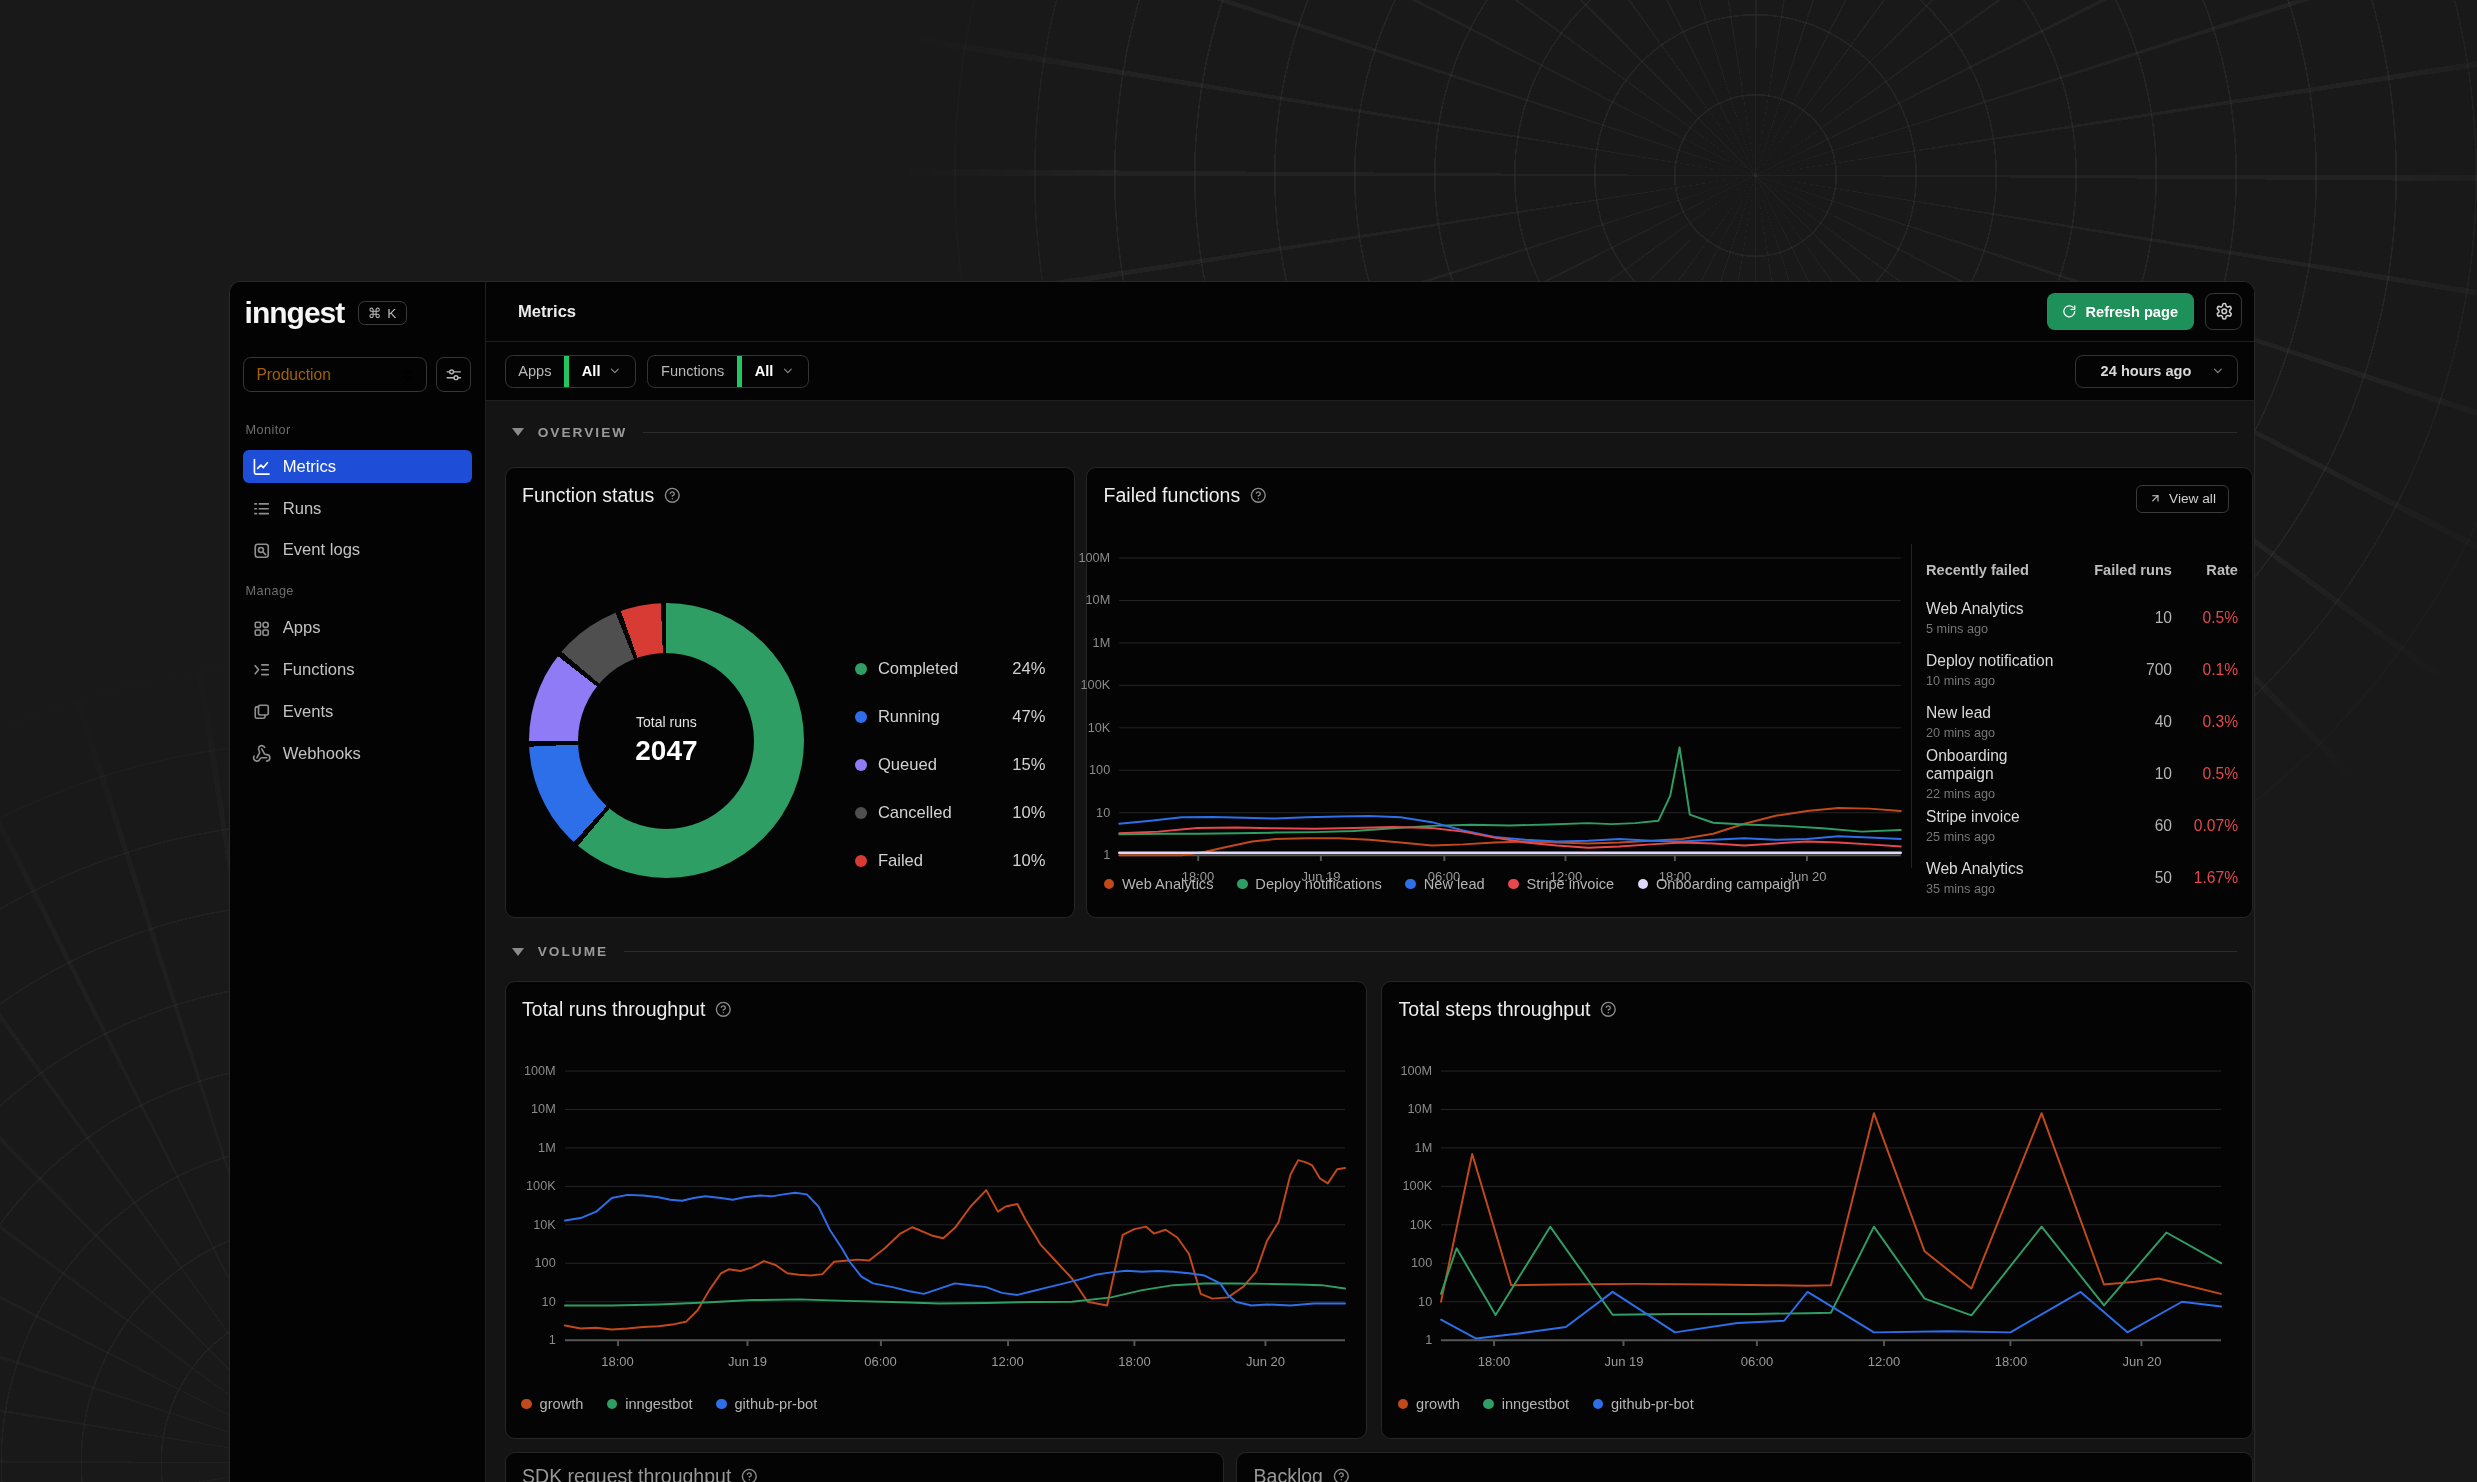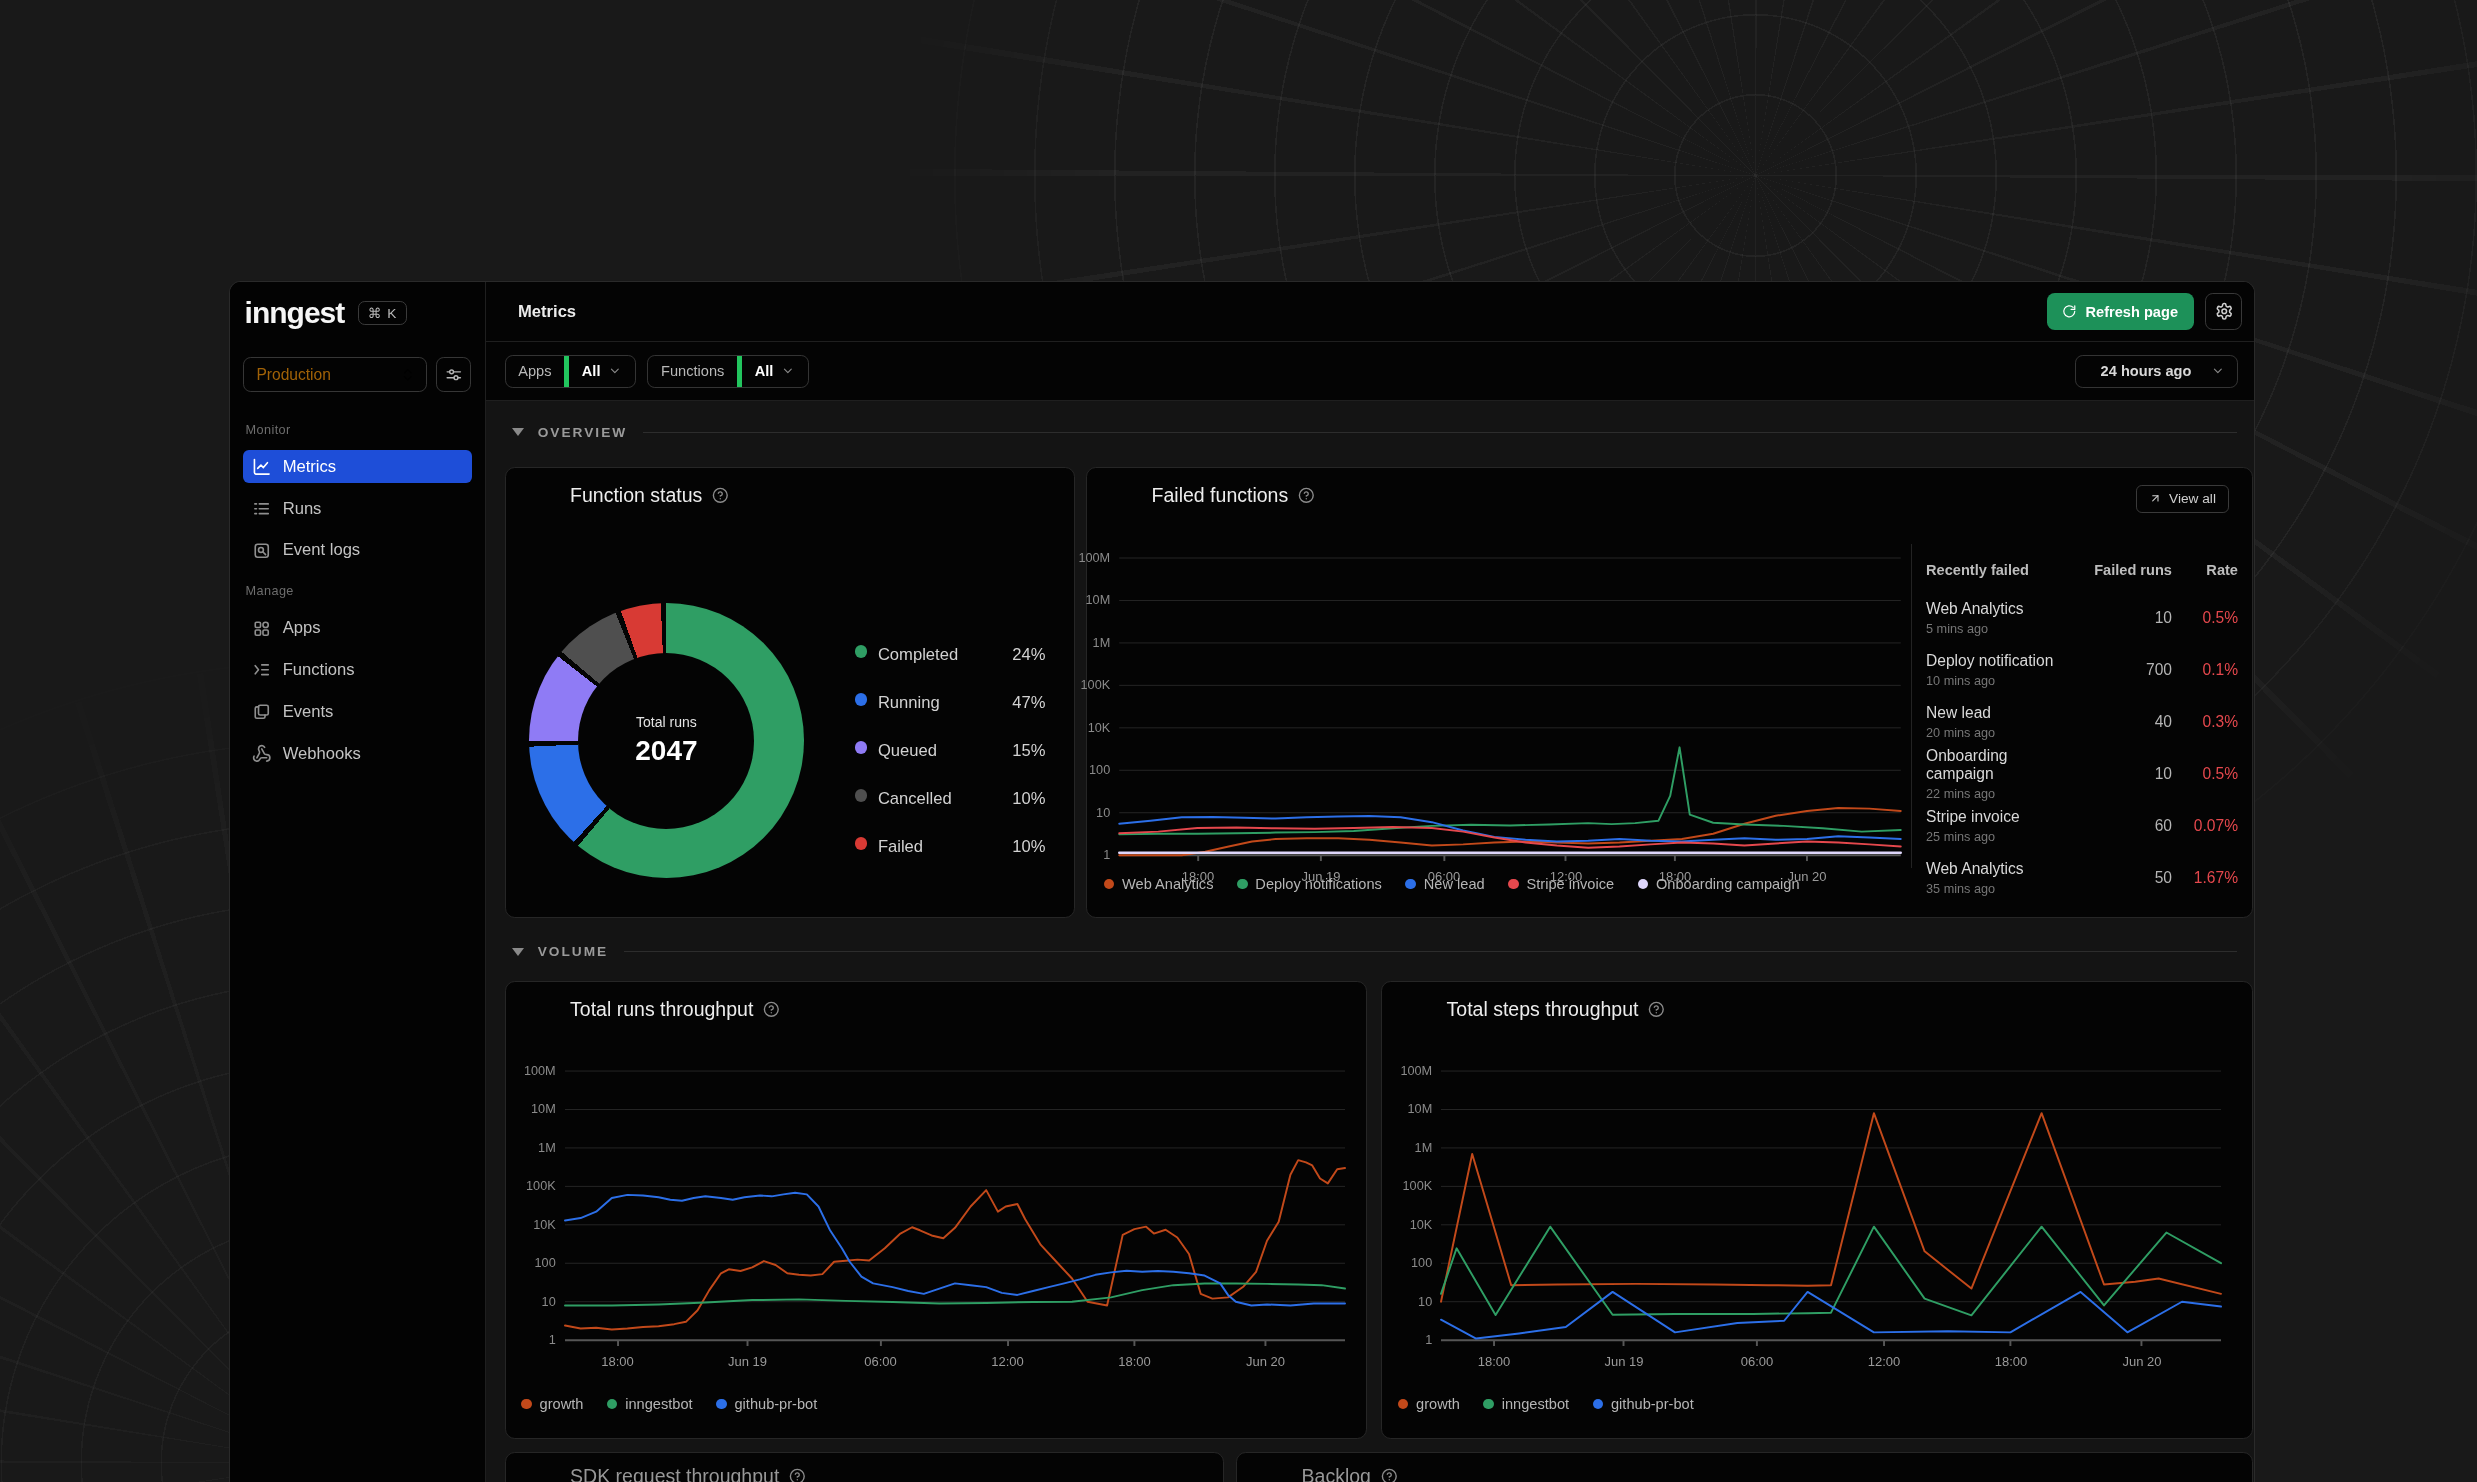--- a/index.html
+++ b/index.html
@@ -66,33 +66,33 @@
   .chip.time .seg { gap:9.8px; }
 
   .content { position:absolute; left:0; right:0; top:119px; bottom:0; background:#141414; }
 
   .section-head { position:absolute; left:26px; right:16.6px; height:27px; display:flex; align-items:center; }
   .tri { width:0; height:0; border-left:6.8px solid transparent; border-right:6.8px solid transparent; border-top:8.8px solid #8a8a8a; margin-right:13.7px; }
   .sec-label { font-size:13.7px; font-weight:600; letter-spacing:2px; color:#9a9a9a; }
   .sec-line { flex:1; border-top:1px solid #2d2d2d; margin-left:15.6px; }
 
   .card { position:absolute; background:#040404; border:1px solid #262626; border-radius:9.8px; }
-  .card-title-row { position:absolute; left:16.6px; top:15.6px; display:flex; align-items:center; gap:9.8px;margin-left:48px; }
+  .card-title-row { position:absolute; left:16.6px; top:15.6px; display:flex; align-items:center; gap:9.8px; }
   .card-title-row h2 { font-size:19.5px; font-weight:500; color:#ededed; }
   .help { color:#8a8a8a; display:flex; }
   .card.dim h2 { color:#979797; }
 
   
   .donut { position:absolute; left:23.4px; top:135px; width:275px; height:275px; border-radius:50%; }
   .donut-hole { position:absolute; left:50%; top:50%; width:176px; height:176px; transform:translate(-50%,-50%);
     background:#040404; border-radius:50%; display:flex; flex-direction:column; align-items:center; justify-content:center; gap:5.9px; }
   .donut-hole .dl { font-size:14px; color:#e3e3e3; }
   .donut-hole .dv { font-size:28px; font-weight:600; color:#ffffff; }
   .donut-legend { position:absolute; left:349px; top:177px; width:191px; }
-  .dl-row { height:48px; display:flex; }
+  .dl-row { height:48px; display:flex; align-items:center; }
   .dl-row .dot { width:12.7px; height:12.7px; border-radius:50%; margin-right:10.7px; flex:none; }
   .dl-row .nm { flex:1; font-size:16.6px; color:#d2d2d2; }
   .dl-row .pv { font-size:16.6px; color:#d2d2d2; }
 
   
   .plot { position:absolute; }
   .plot svg { overflow:visible; display:block; }
   .ytick { position:absolute; right:100%; padding-right:8.8px; transform:translateY(-50%); font-size:12.7px; color:#8a8a8a; white-space:nowrap; }
   .xtick { position:absolute; transform:translateX(-50%); font-size:13px; color:#9a9a9a; white-space:nowrap; }
   .chart-legend { position:absolute; display:flex; align-items:center; gap:23.4px; }

